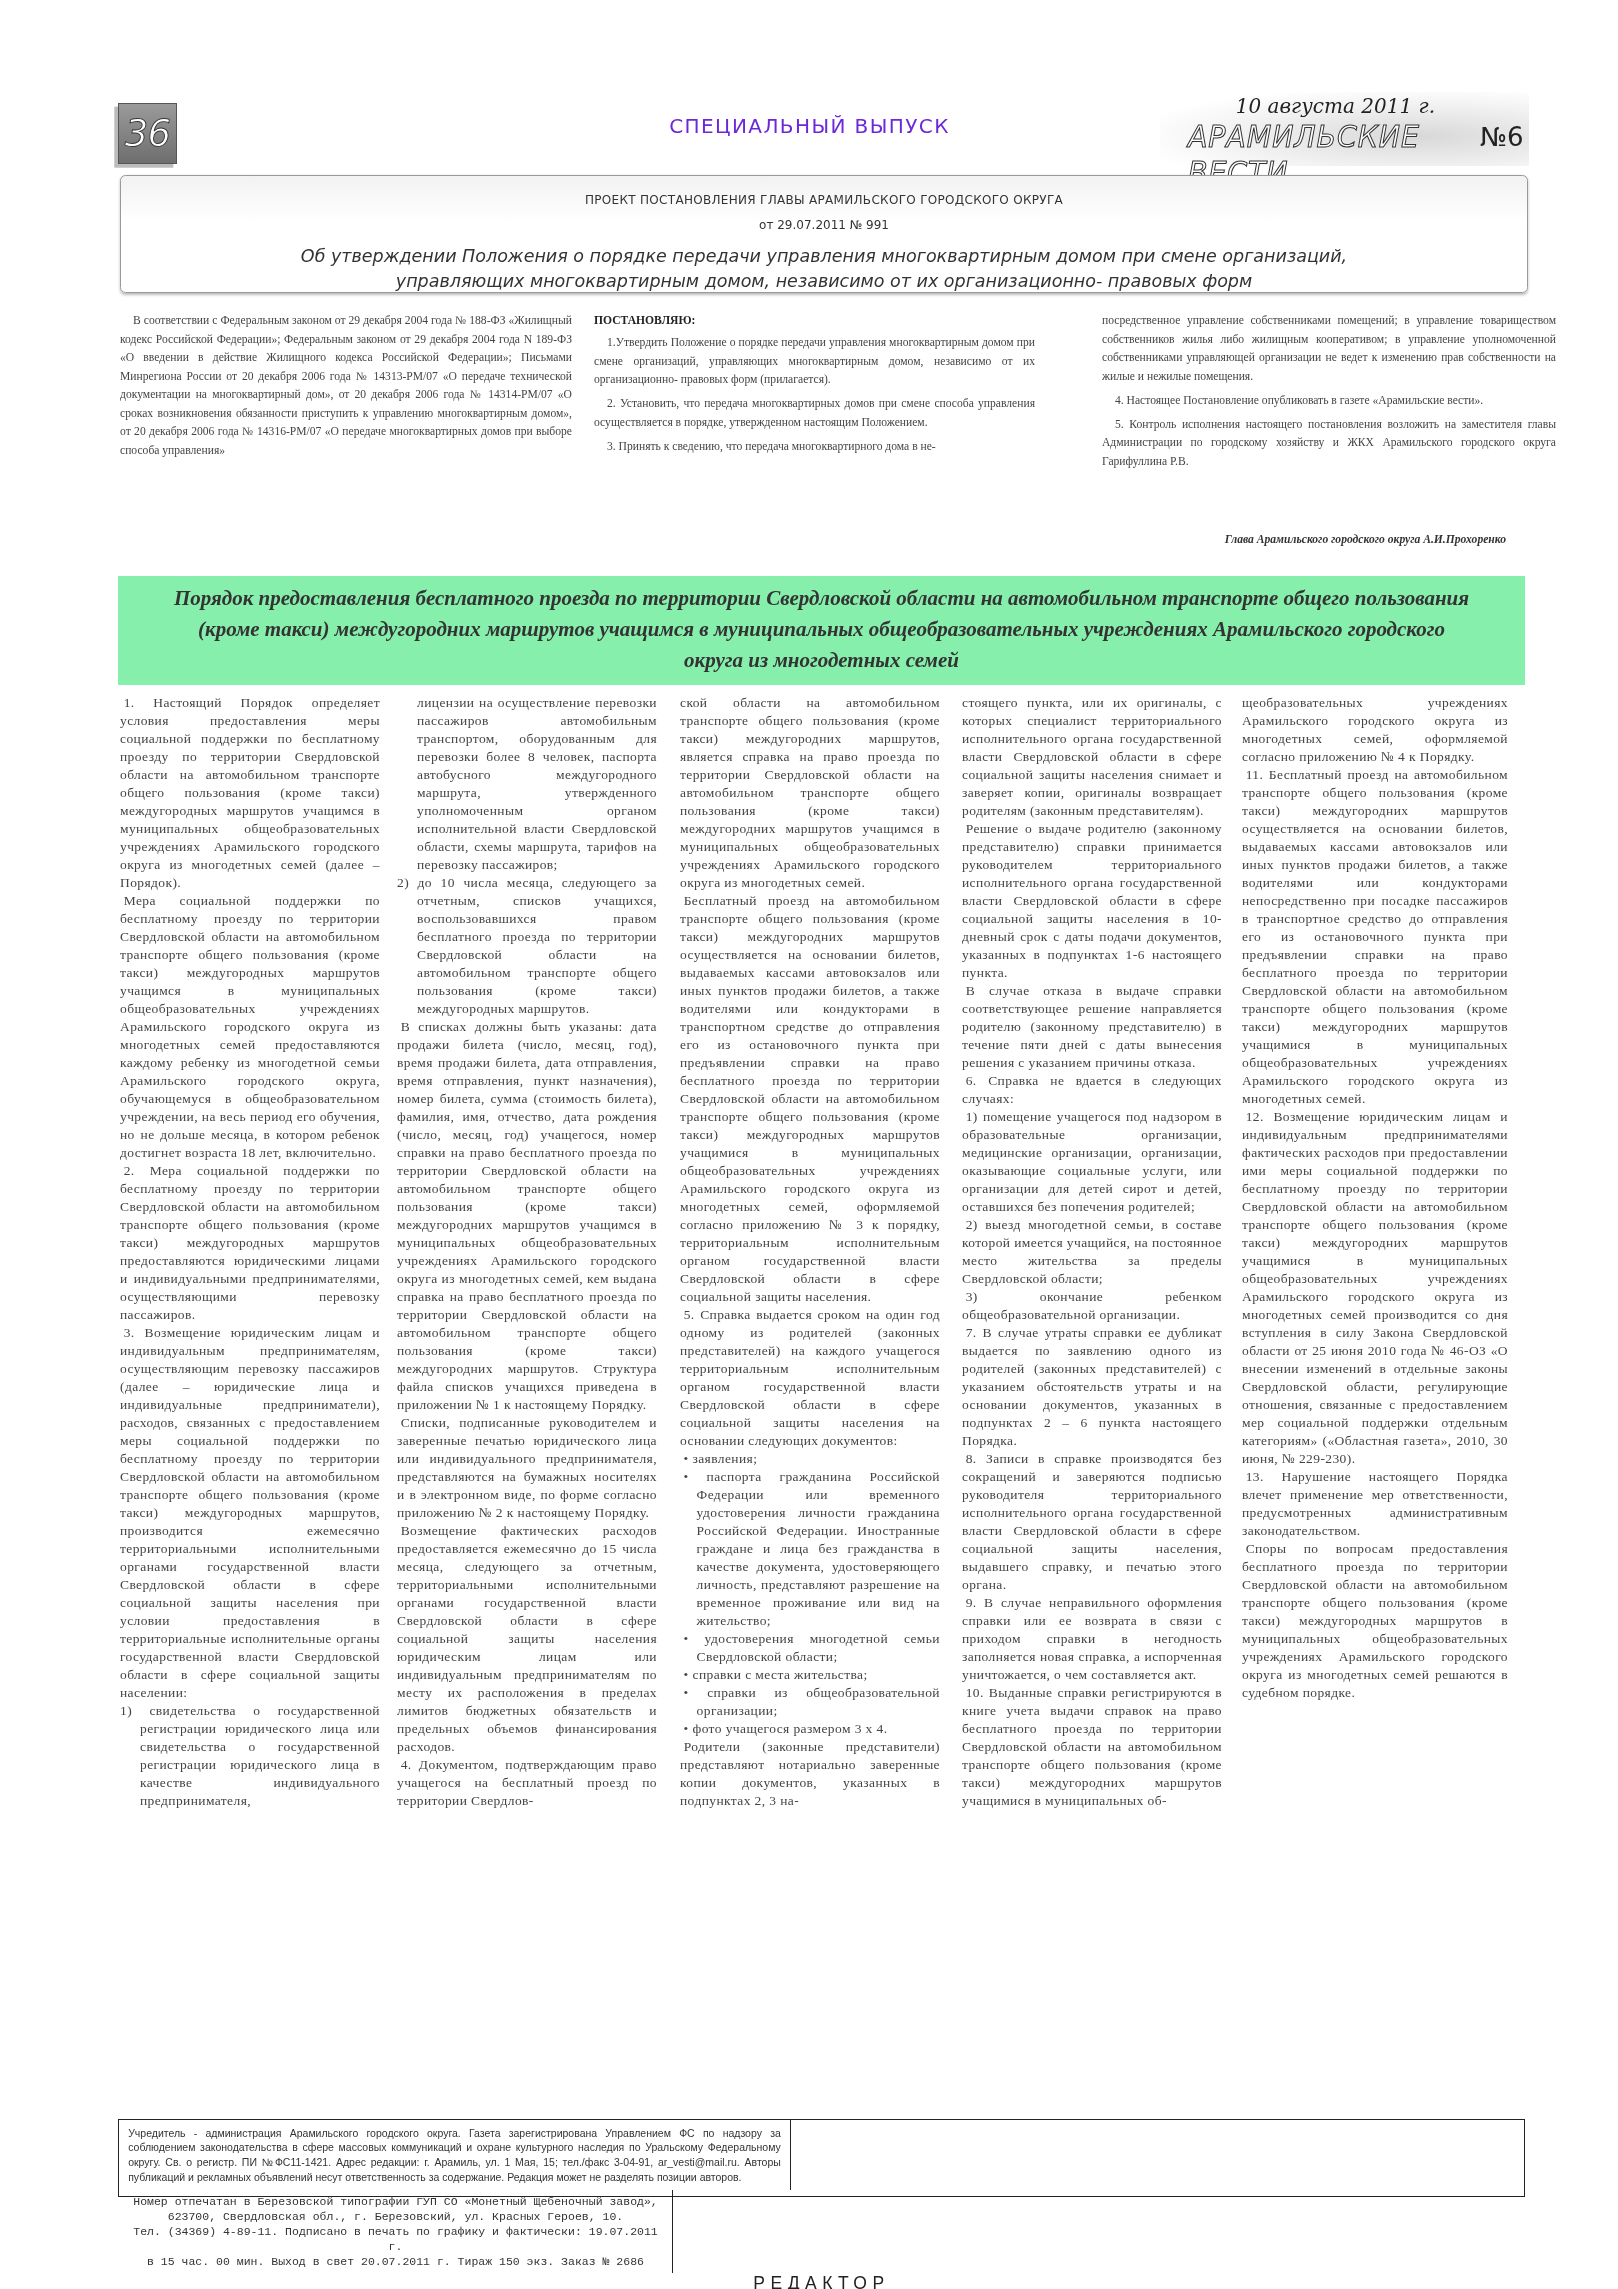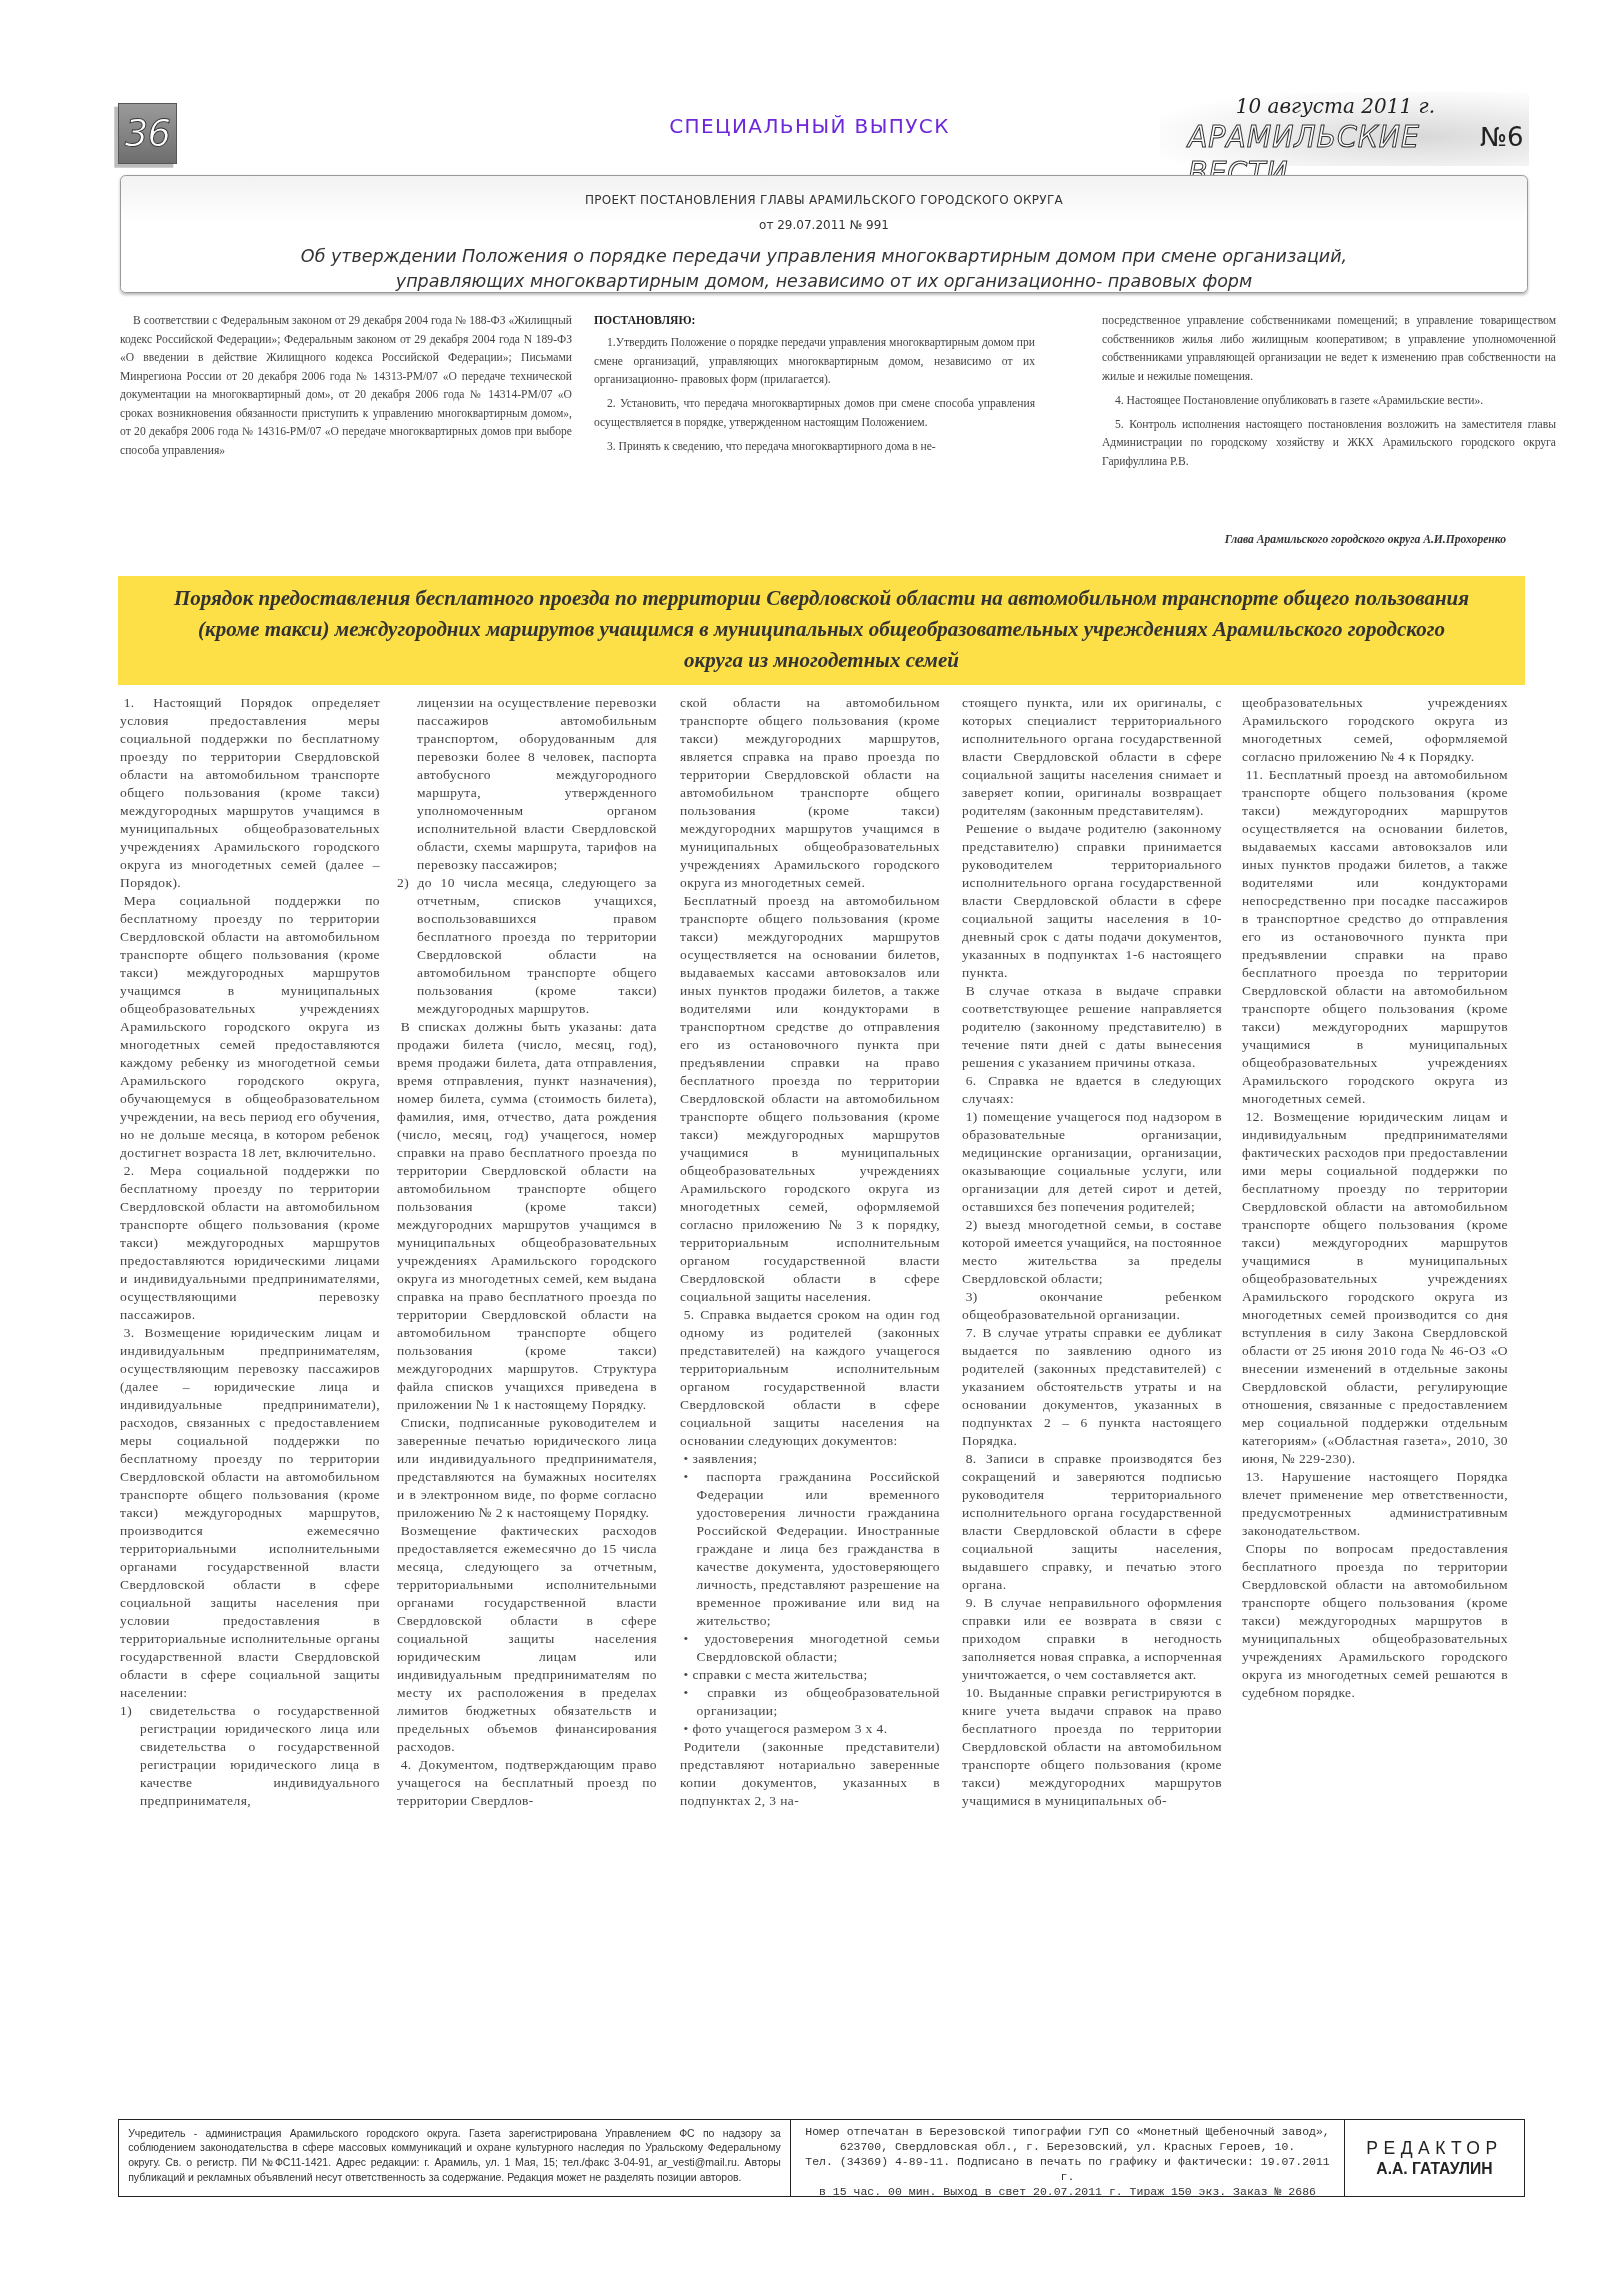--- a/index.html
+++ b/index.html
@@ -71,21 +71,21 @@
     .dcol2 { left: 594px; width: 441px; }
     .dcol3 { left: 1102px; width: 454px; }
     .signature {
       position: absolute; top: 533px; right: 113px; font-weight: bold; font-style: italic;
       font-size: 11.6px; color: #333;
     }
 
     
     .order-band {
       position: absolute; left: 118px; top: 576px; width: 1407px; height: 109px;
-      background: #fde047;
+      background: #86efac;
     }
     .order-band .title {
       position: absolute; left: 0; width: 100%; top: 7.4px; text-align: center;
       font-family: "Liberation Serif", serif; font-style: italic; font-weight: bold;
       font-size: 21px; line-height: 31px; color: #333; padding: 0 55px;
     }
 
     
     .mcol {
       position: absolute; top: 694px; height: 1417px; overflow: hidden;
@@ -98,21 +98,21 @@
     .mcol .bullet { padding-left: 16.6px; text-indent: -13px; }
     .mcol1 { left: 120px; width: 260px; }
     .mcol2 { left: 397px; width: 260px; }
     .mcol3 { left: 680px; width: 260px; }
     .mcol4 { left: 962px; width: 260px; }
     .mcol5 { left: 1242px; width: 266px; }
 
     
     .footer {
       position: absolute; left: 118px; top: 2119px; width: 1407px; height: 78px;
-      border: 1.8px solid #222; display: flex; background: #fff;
+      border: 1.8px solid #222; display: flex; background: #fff; flex-direction: column;
     }
     .footer .founder {
       width: 672px; padding: 5.5px 9.2px; border-right: 1.8px solid #222;
       font-family: "Liberation Sans", sans-serif; font-size: 10.5px; line-height: 14.8px;
       text-align: justify; color: #333;
     }
     .footer .printer {
       width: 554px; padding: 3.7px 7.4px; border-right: 1.8px solid #222;
       font-family: Liberation Mono, monospace; font-size: 11.5px; line-height: 15px;
       text-align: center; color: #333;

